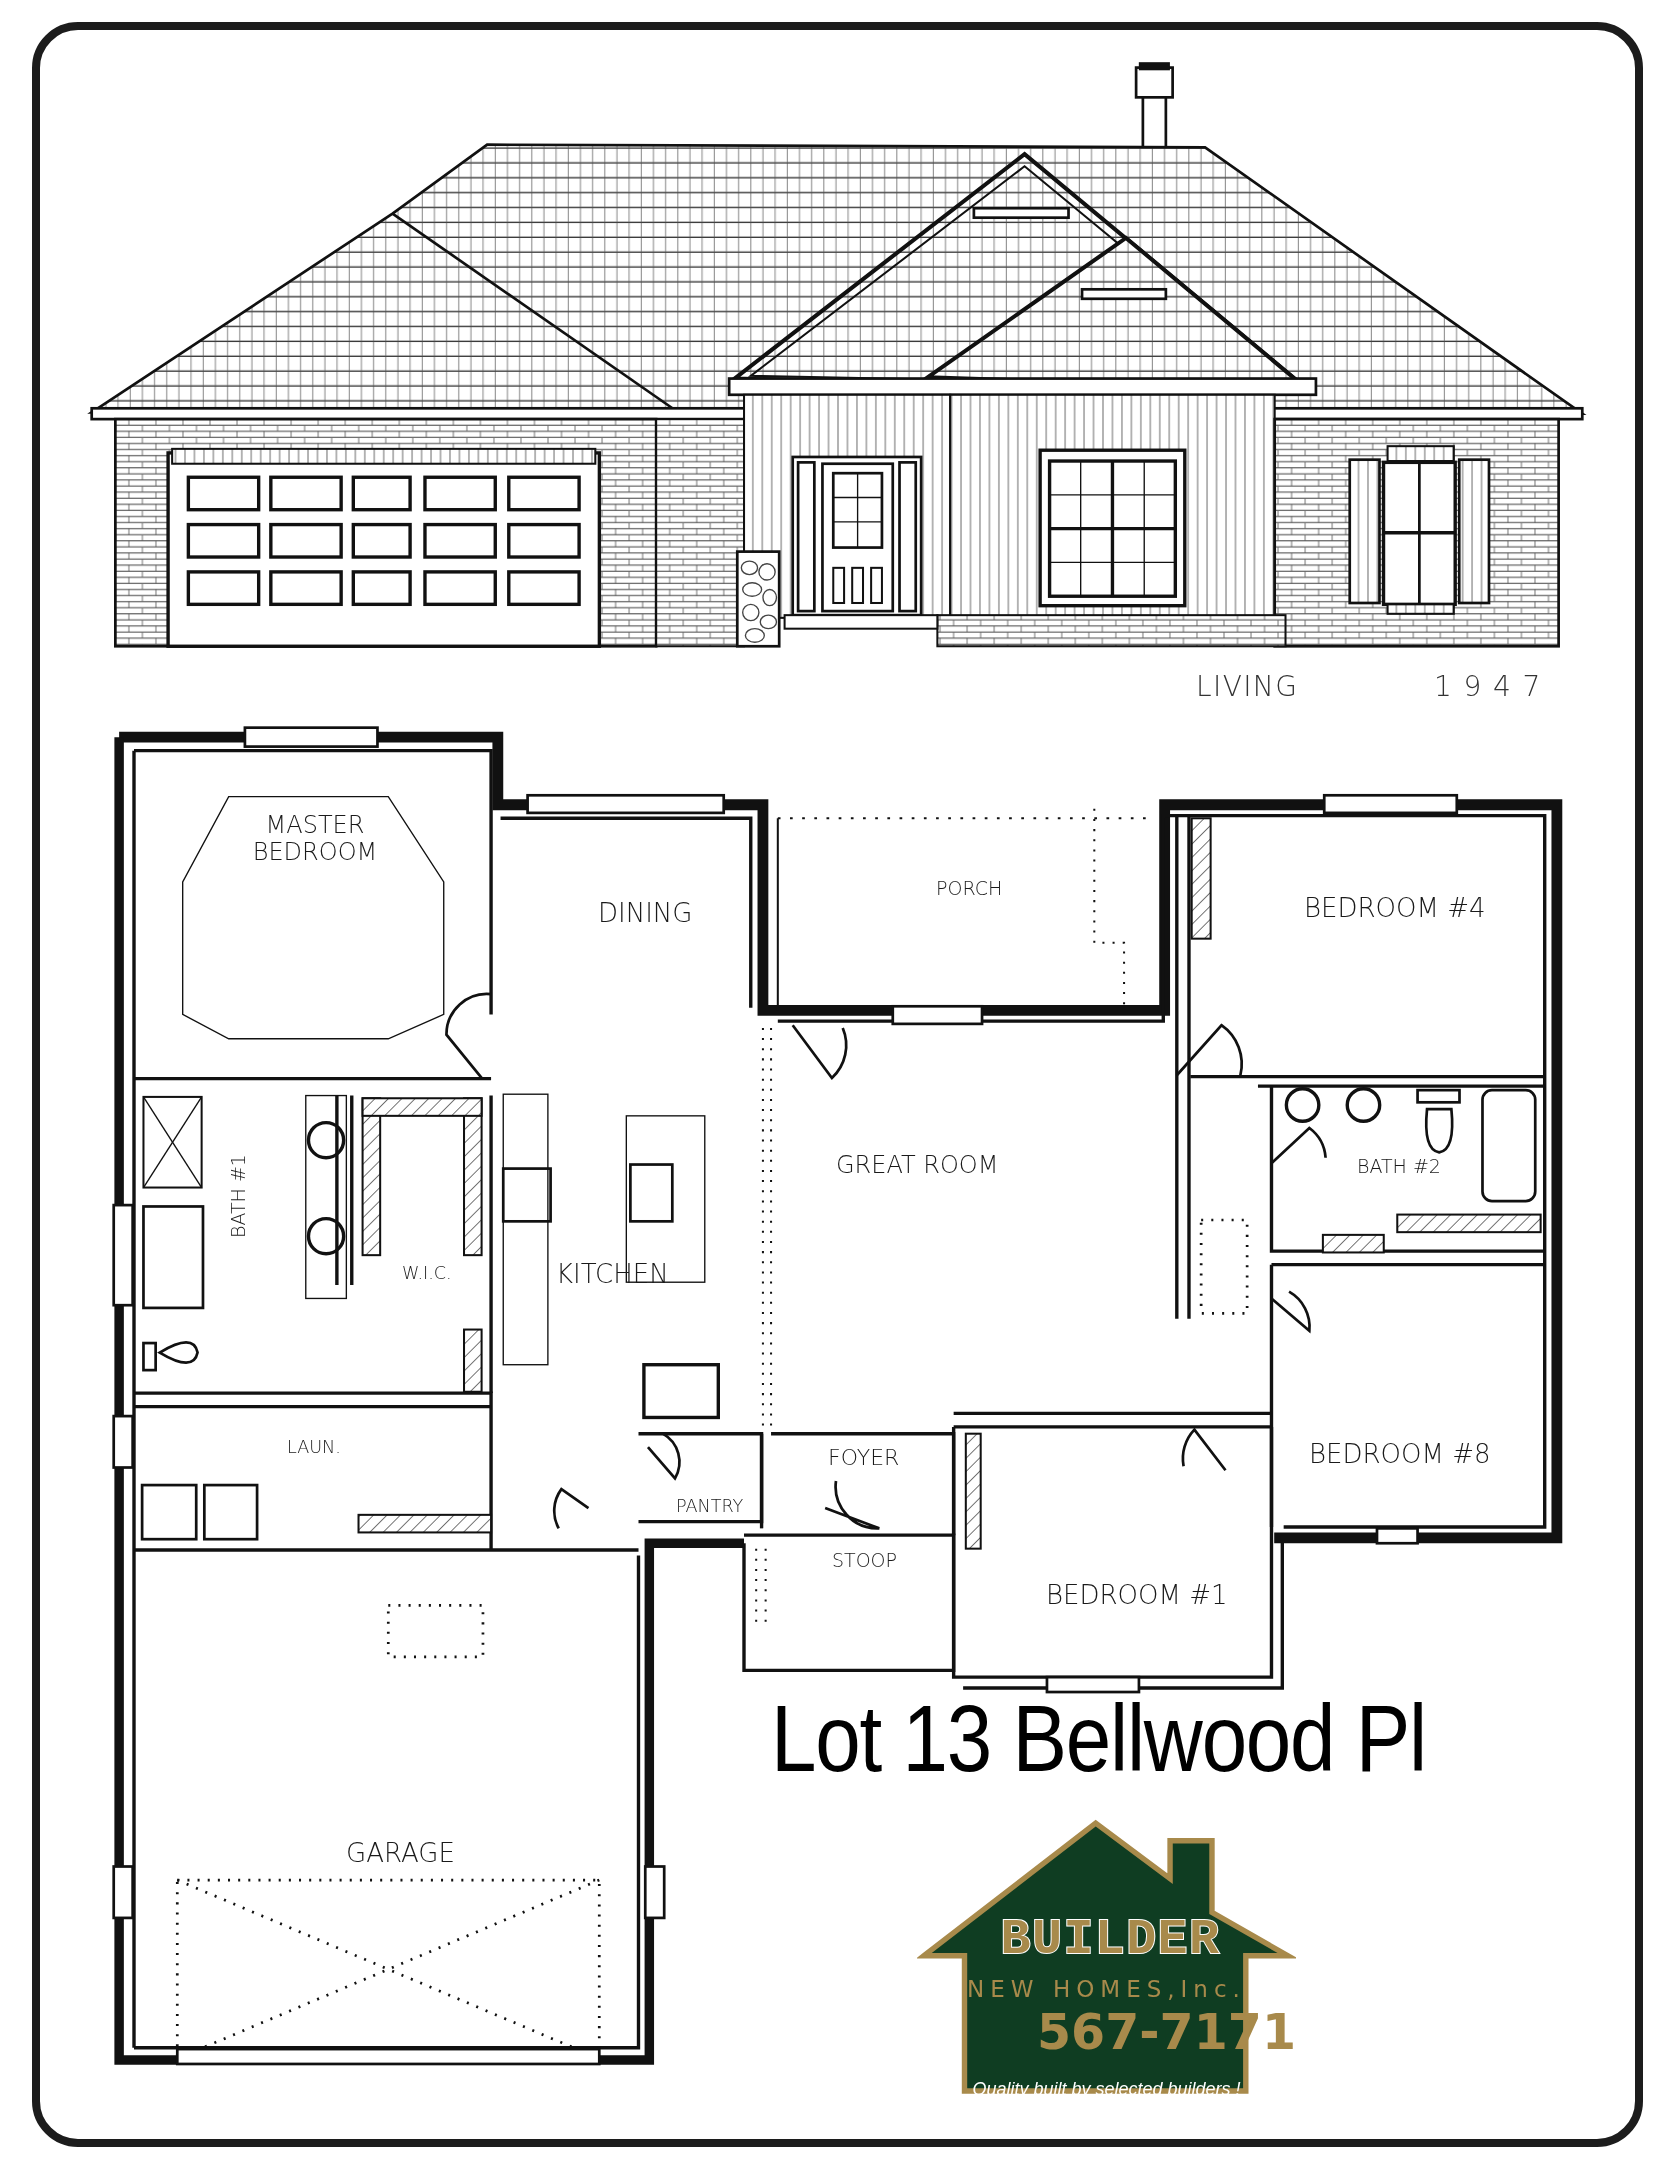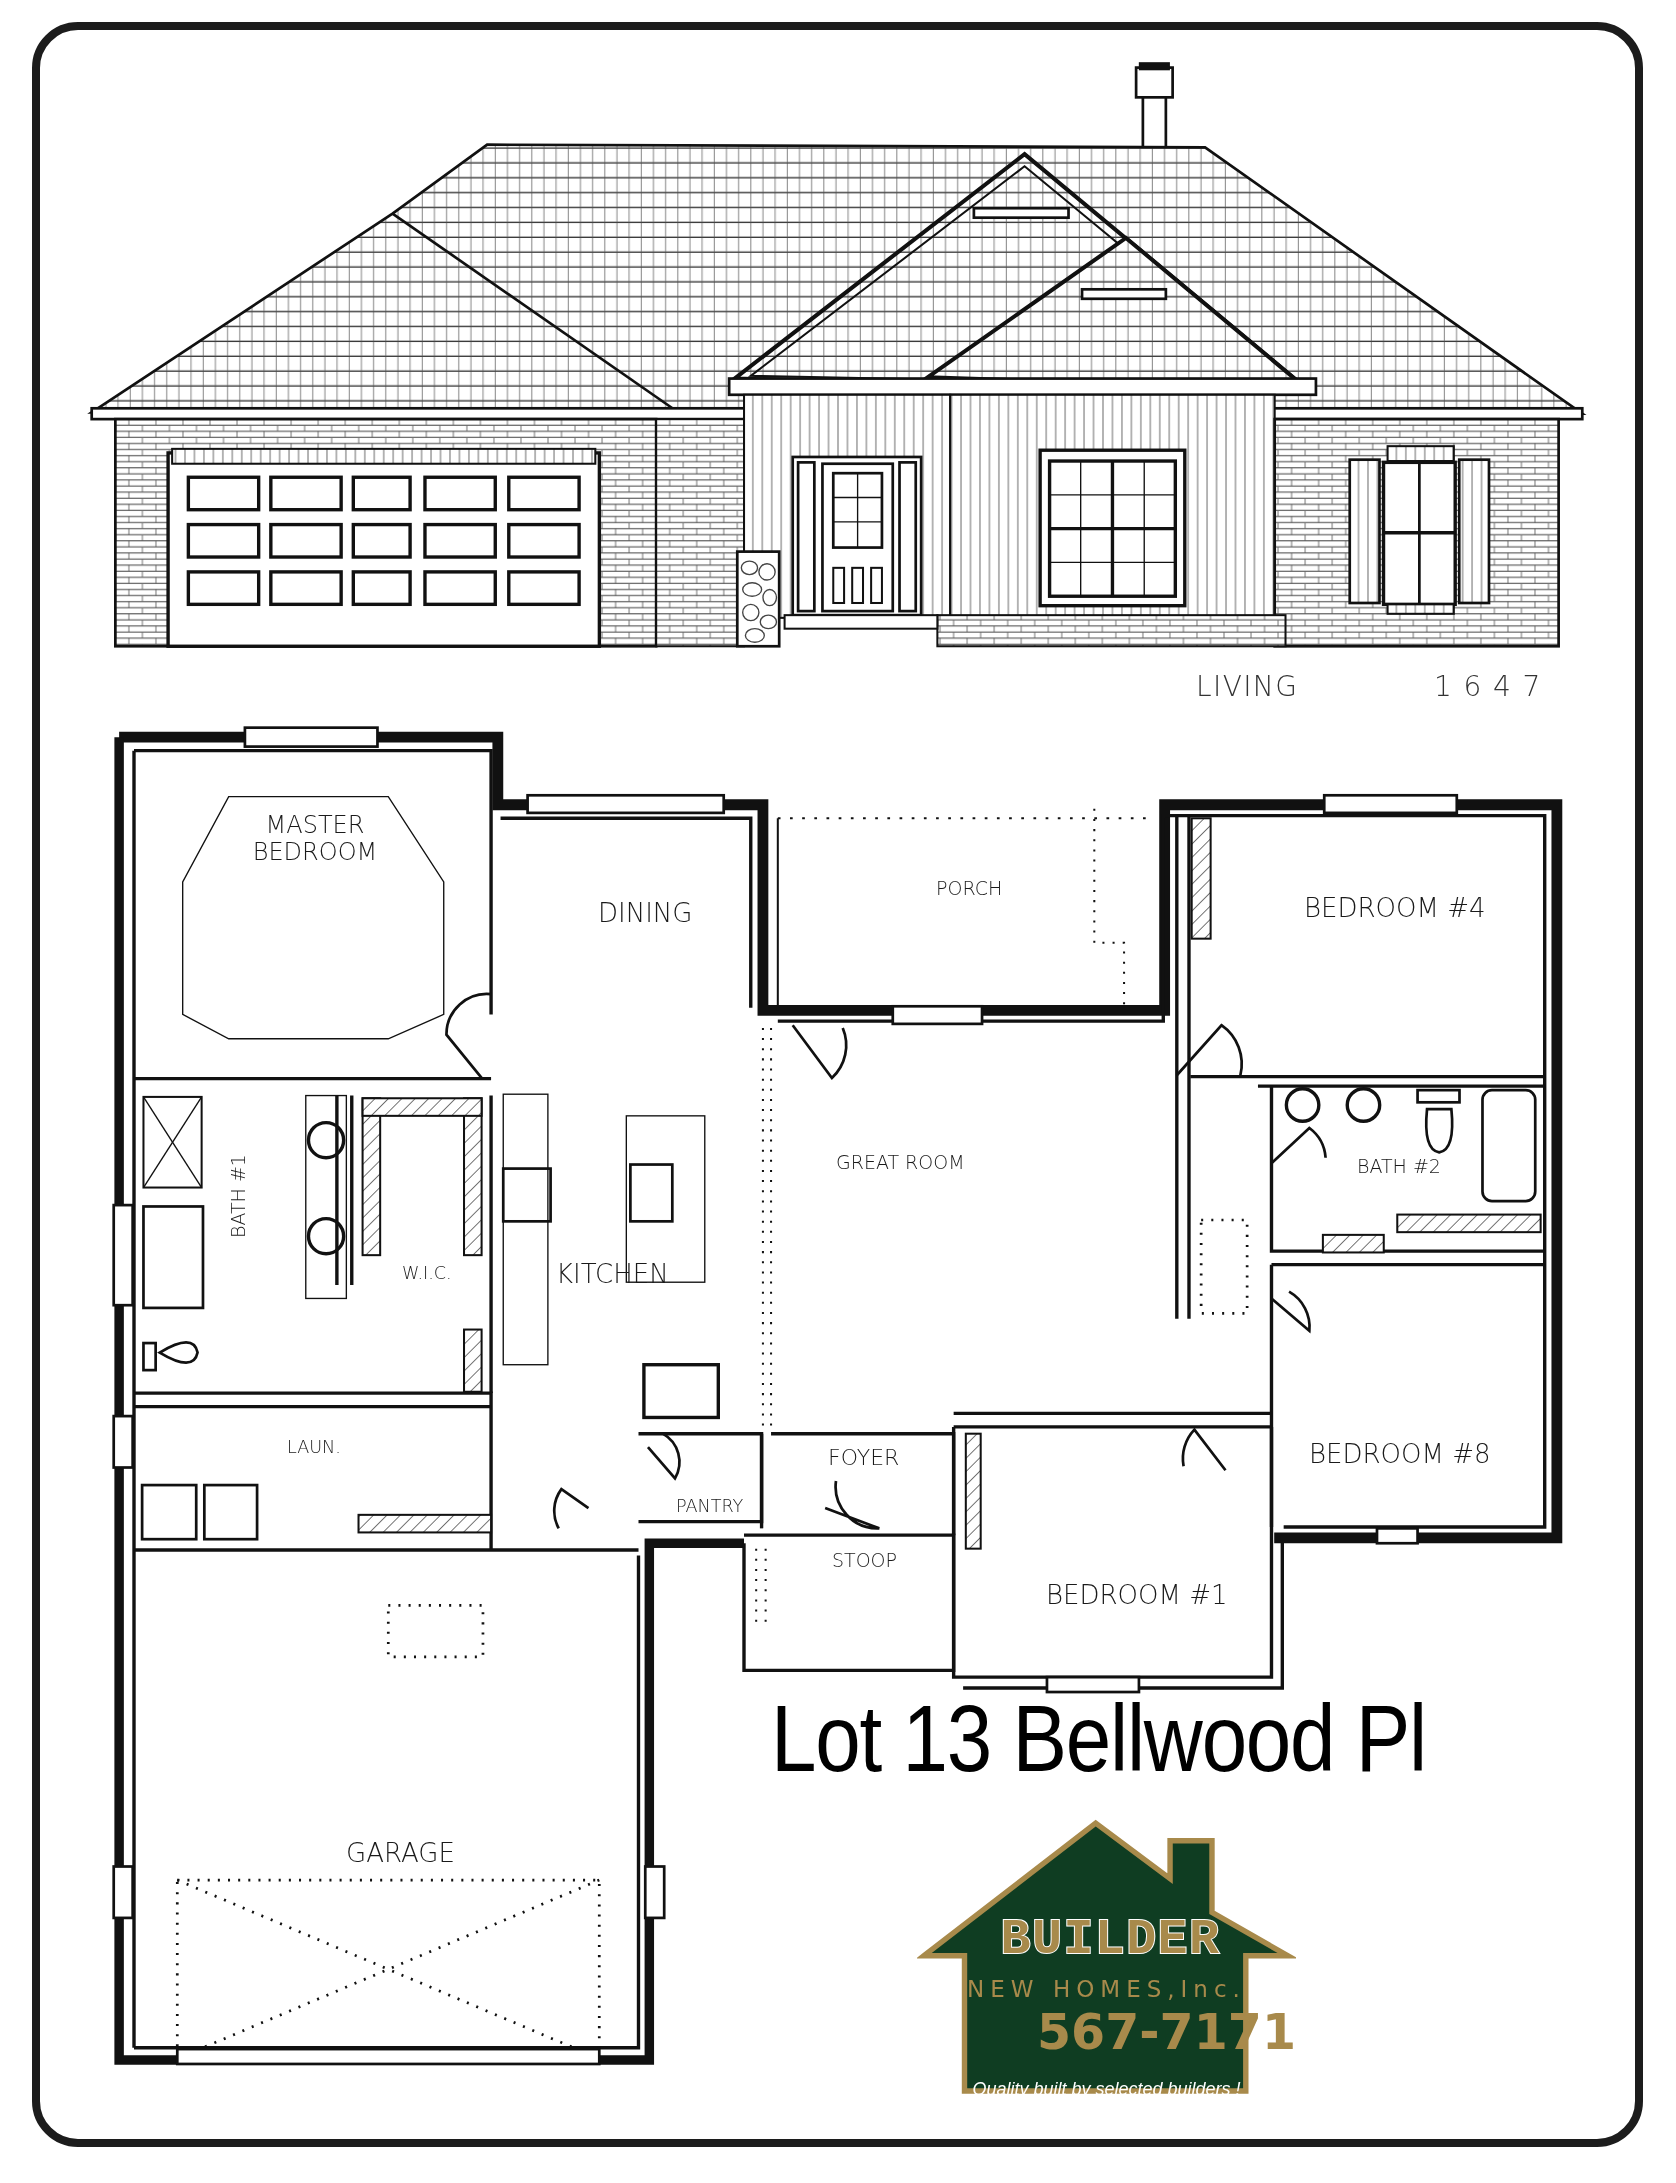--- a/index.html
+++ b/index.html
@@ -137,21 +137,21 @@
   <rect x="2052" y="660" width="98" height="22" fill="url(#vboard)" stroke="#111" stroke-width="3"></rect>
   <rect x="1996" y="680" width="44" height="212" fill="url(#vboard)" stroke="#111" stroke-width="4"></rect>
   <rect x="2158" y="680" width="44" height="212" fill="url(#vboard)" stroke="#111" stroke-width="4"></rect>
   <rect x="2046" y="684" width="106" height="210" fill="#fff" stroke="#111" stroke-width="5"></rect>
   <line x1="2099" y1="684" x2="2099" y2="894" stroke="#111" stroke-width="4"></line>
   <line x1="2046" y1="788" x2="2152" y2="788" stroke="#111" stroke-width="5"></line>
   <rect x="2052" y="894" width="98" height="14" fill="url(#vboard)" stroke="#111" stroke-width="3"></rect>
 </svg>
 
 <div class="elev-caption" style="left:1196px;">LIVING</div>
-<div class="elev-caption" style="left:1434px;">1 6 4 7</div>
+<div class="elev-caption" style="left:1434px;">1 9 4 7</div>
 
 <svg width="1676" height="2183" viewBox="0 0 2478 3228">
   <g fill="none" stroke="#111" stroke-linejoin="miter">
 
     <path d="M176,1090 L736,1090 L736,1190 L1128,1190 L1128,1494 L1722,1494 L1722,1190 L2302,1190 L2302,2274 L1884,2274" stroke-width="16"></path>
     <path d="M176,1090 L176,3046 L960,3046 L960,2282 L1100,2282" stroke-width="14"></path>
 
     <path d="M198,1110 L198,3028 M198,3028 L944,3028 L944,2300" stroke-width="5"></path>
     <path d="M198,1110 L726,1110 L726,1500" stroke-width="5"></path>
     <path d="M740,1210 L1110,1210 L1110,1490" stroke-width="5"></path>
@@ -257,21 +257,21 @@
 </svg>
 
 <div style="position:absolute;left:0;top:0;width:1540px;height:2183px;font-family:'DejaVu Sans',sans-serif;color:#1a1a1a;font-weight:200;">
   <div style="position:absolute;left:237px;top:812px;font-size:24px;line-height:27px;text-align:center;width:156px;">
     <div>MASTER</div>
     <div>BEDROOM</div>
   </div>
   <div style="position:absolute;left:598px;top:898px;font-size:26px;">DINING</div>
   <div style="position:absolute;left:936px;top:877px;font-size:19px;">PORCH</div>
   <div style="position:absolute;left:1304px;top:893px;font-size:26px;">BEDROOM #4</div>
-  <div style="position:absolute;left:836px;top:1151px;font-size:19px;">GREAT ROOM</div>
+  <div style="position:absolute;left:836px;top:1151px;font-size:24px;">GREAT ROOM</div>
   <div style="position:absolute;left:1357px;top:1155px;font-size:19px;">BATH #2</div>
   <div style="position:absolute;left:227px;top:1238px;font-size:19px;transform:rotate(-90deg);transform-origin:left top;">BATH #1</div>
   <div style="position:absolute;left:402px;top:1263px;font-size:17.6px;">W.I.C.</div>
   <div style="position:absolute;left:556px;top:1259px;font-size:26px;">KITCHEN</div>
   <div style="position:absolute;left:287px;top:1437px;font-size:17.6px;">LAUN.</div>
   <div style="position:absolute;left:676px;top:1496px;font-size:17.6px;">PANTRY</div>
   <div style="position:absolute;left:828px;top:1445px;font-size:22px;">FOYER</div>
   <div style="position:absolute;left:832px;top:1549px;font-size:19px;">STOOP</div>
   <div style="position:absolute;left:1309px;top:1439px;font-size:26px;">BEDROOM #8</div>
   <div style="position:absolute;left:1046px;top:1580px;font-size:26px;">BEDROOM #1</div>

